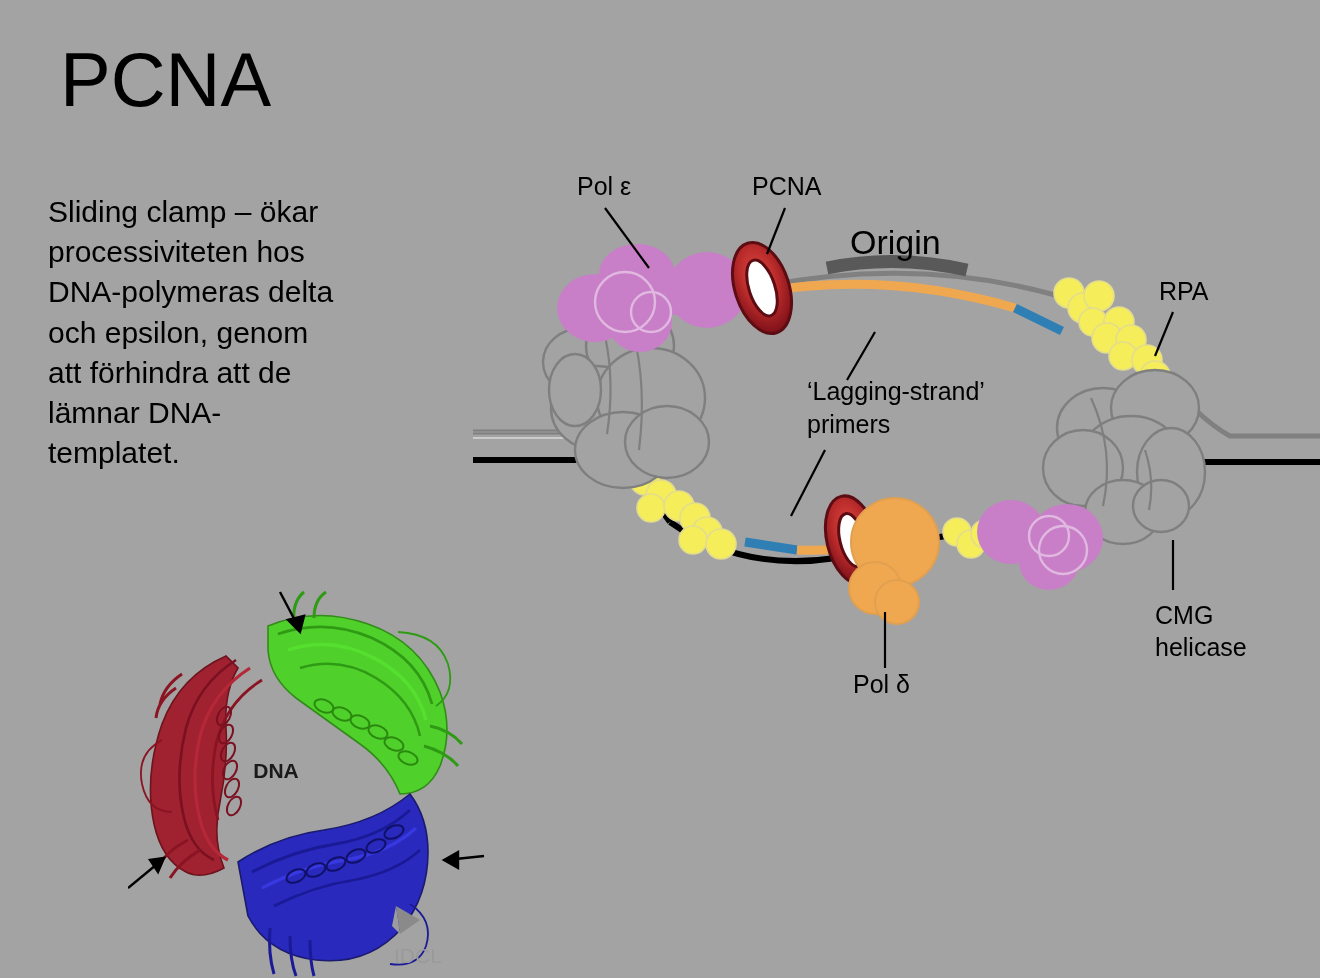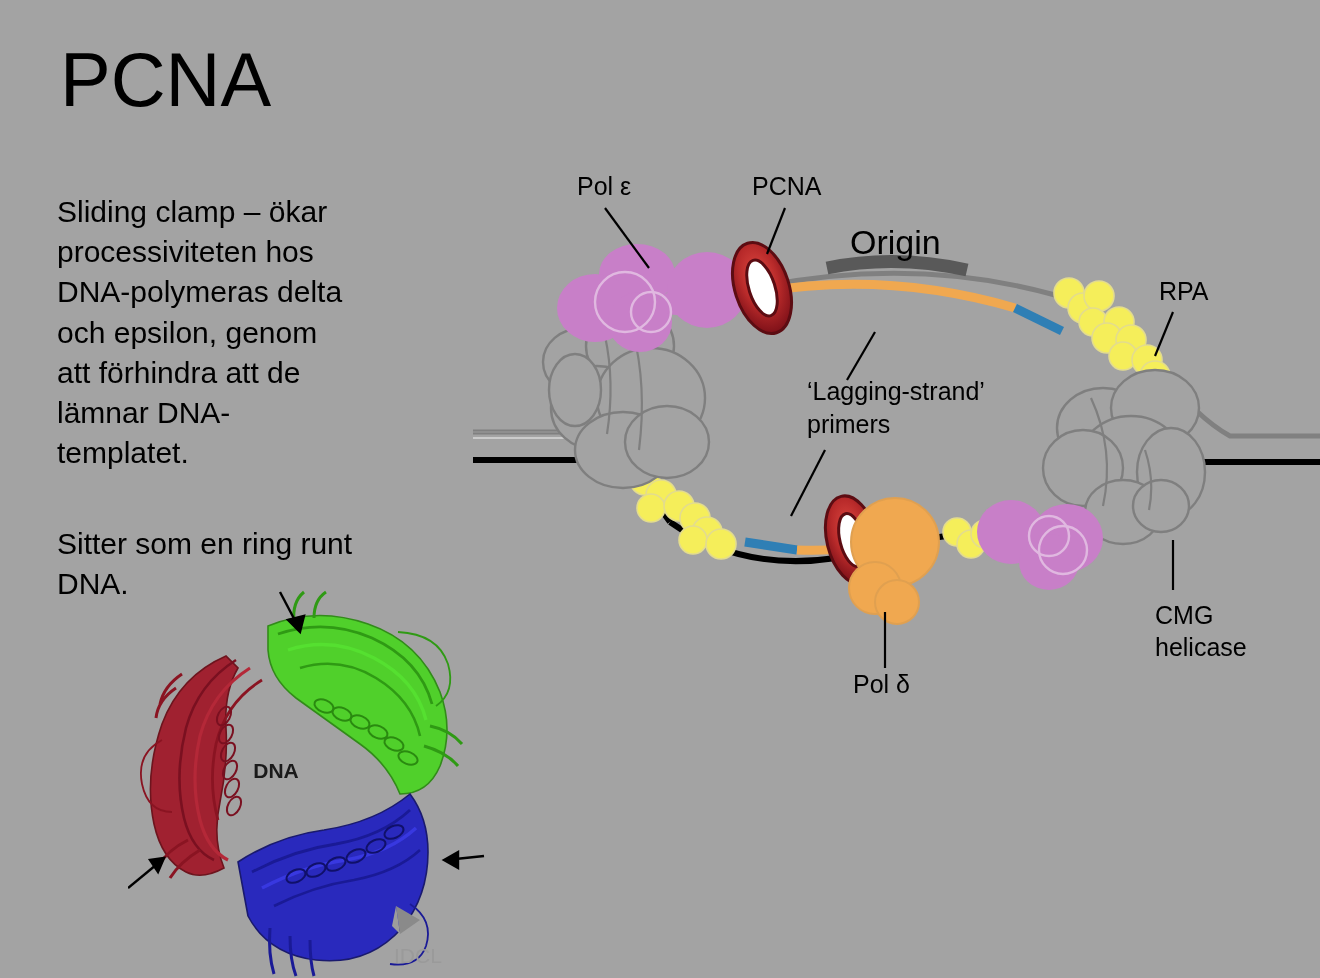--- a/index.html
+++ b/index.html
@@ -39,21 +39,20 @@
 
   
   .body-text {
     position: absolute;
     left: 48px;
     width: 300px;
     font-size: 30px;
     line-height: 1.34;
     font-weight: 400;
     color: #000000;
-    margin-left: 9px;
   }
   #body-par-1 { top: 192px; }
   #body-par-2 { top: 524px; }
 
   
   #diagram {
     position: absolute;
     left: 455px;
     top: 150px;
     width: 865px;
@@ -98,21 +97,20 @@
 </style>
 </head>
 <body>
 
 <div id="slide">
 
   <div id="slide-title">PCNA</div>
 
   <div class="body-text" id="body-par-1">Sliding clamp – ökar processiviteten hos DNA-polymeras delta och epsilon, genom att förhindra att de lämnar DNA-templatet.</div>
 
-  <div class="body-text" id="body-par-2">Sitter som en ring runt DNA.</div>
 
   <div id="diagram">
     <svg width="865" height="560" viewBox="0 0 865 560" xmlns="http://www.w3.org/2000/svg">
       <defs>
         <radialGradient id="ringGradL" cx="50%" cy="38%" r="62%">
           <stop offset="0%" stop-color="#e04a42"></stop>
           <stop offset="55%" stop-color="#b82a2a"></stop>
           <stop offset="100%" stop-color="#7d1018"></stop>
         </radialGradient>
         <radialGradient id="ringGradR" cx="50%" cy="38%" r="62%">

